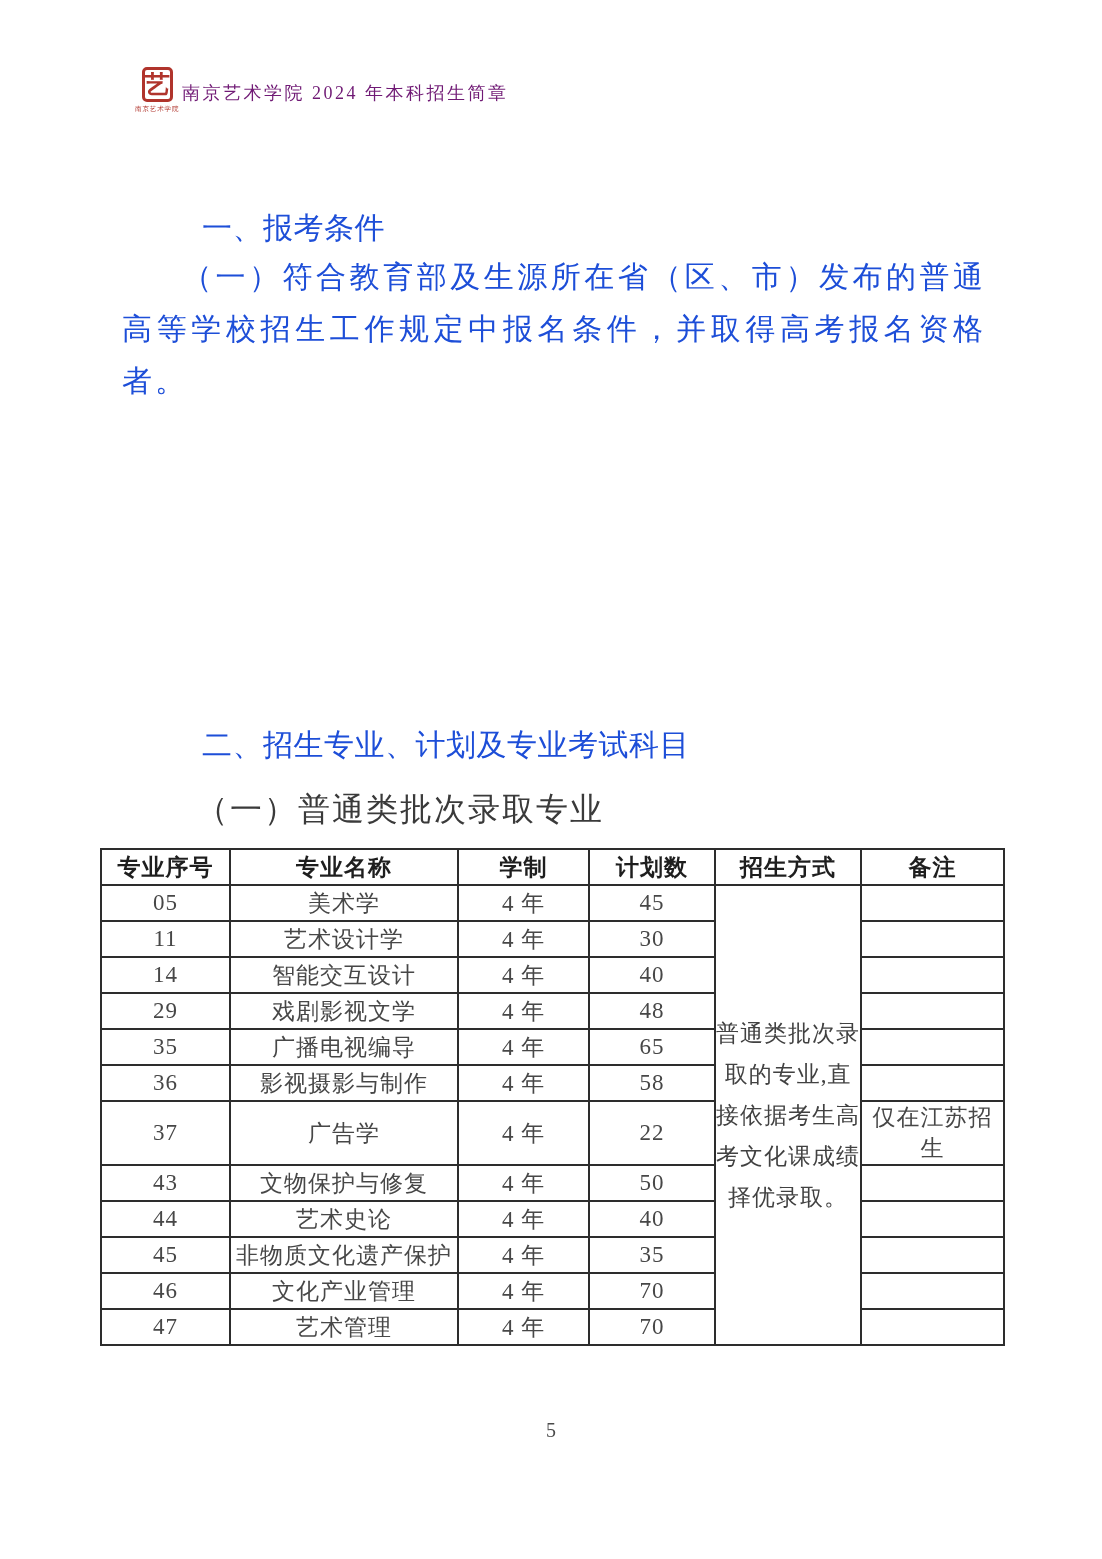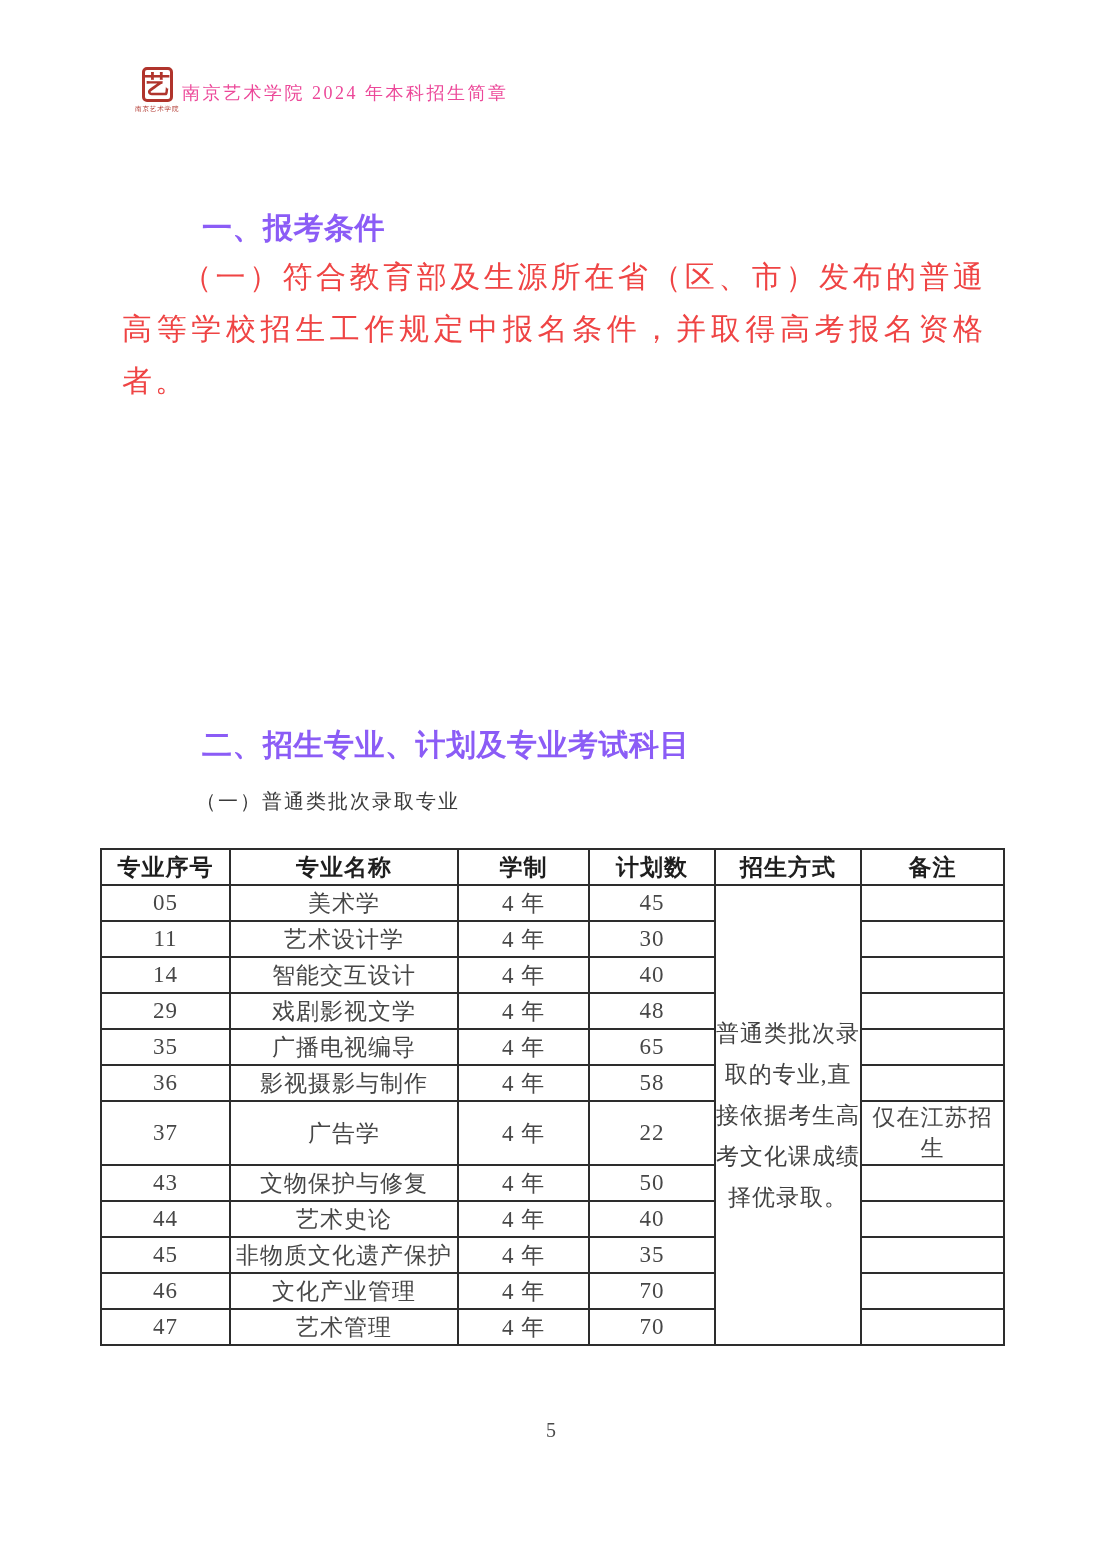--- a/index.html
+++ b/index.html
@@ -22,39 +22,39 @@
     color:#b0342c;font-size:25px;font-weight:bold;line-height:1;
     font-family:"Liberation Serif",serif;margin-top:-1px;
   }
   .logo-sub{
     position:absolute;left:135px;top:104px;width:60px;
     font-size:8px;color:#b0342c;white-space:nowrap;
     transform:scale(0.82);transform-origin:left top;letter-spacing:1px;
   }
   .header-title{
     position:absolute;left:182px;top:81px;
-    font-size:18px;color:#ec4899;letter-spacing:2.5px;white-space:nowrap;
+    font-size:18px;color:#701a75;letter-spacing:2.5px;white-space:nowrap;
   }
   
   .h1{
     position:absolute;left:202px;margin:0;
-    font-family:"Liberation Sans",sans-serif;font-weight:bold;
-    font-size:30px;line-height:36px;color:#8b5cf6;letter-spacing:0.5px;white-space:nowrap;
+    font-family:"Liberation Sans",sans-serif;font-weight:normal;
+    font-size:30px;line-height:36px;color:#1d4ed8;letter-spacing:0.5px;white-space:nowrap;
   }
   #s1-title{top:210px;}
   #s2-title{top:727px;text-align:center;}
   .body-text{
     position:absolute;left:122px;top:251px;width:864px;
     font-size:30px;line-height:52px;letter-spacing:3px;
-    text-align:justify;color:#ef4444;
+    text-align:justify;color:#1d4ed8;
   }
   .body-text p{margin:0;text-indent:2em;}
   .sub-heading{
     position:absolute;left:196px;top:788px;margin:0;
-    font-size:20px;font-weight:normal;color:#3a3a3a;letter-spacing:2px;white-space:nowrap;
+    font-size:32px;font-weight:normal;color:#3a3a3a;letter-spacing:2px;white-space:nowrap;
   }
   
   .spec-table{
     position:absolute;left:100px;top:848px;
     width:903px;table-layout:fixed;border-collapse:collapse;
     color:#474747;
   }
   .spec-table th,.spec-table td{
     border:2px solid #2d2d2d;padding:0;
     text-align:center;vertical-align:middle;overflow:hidden;

